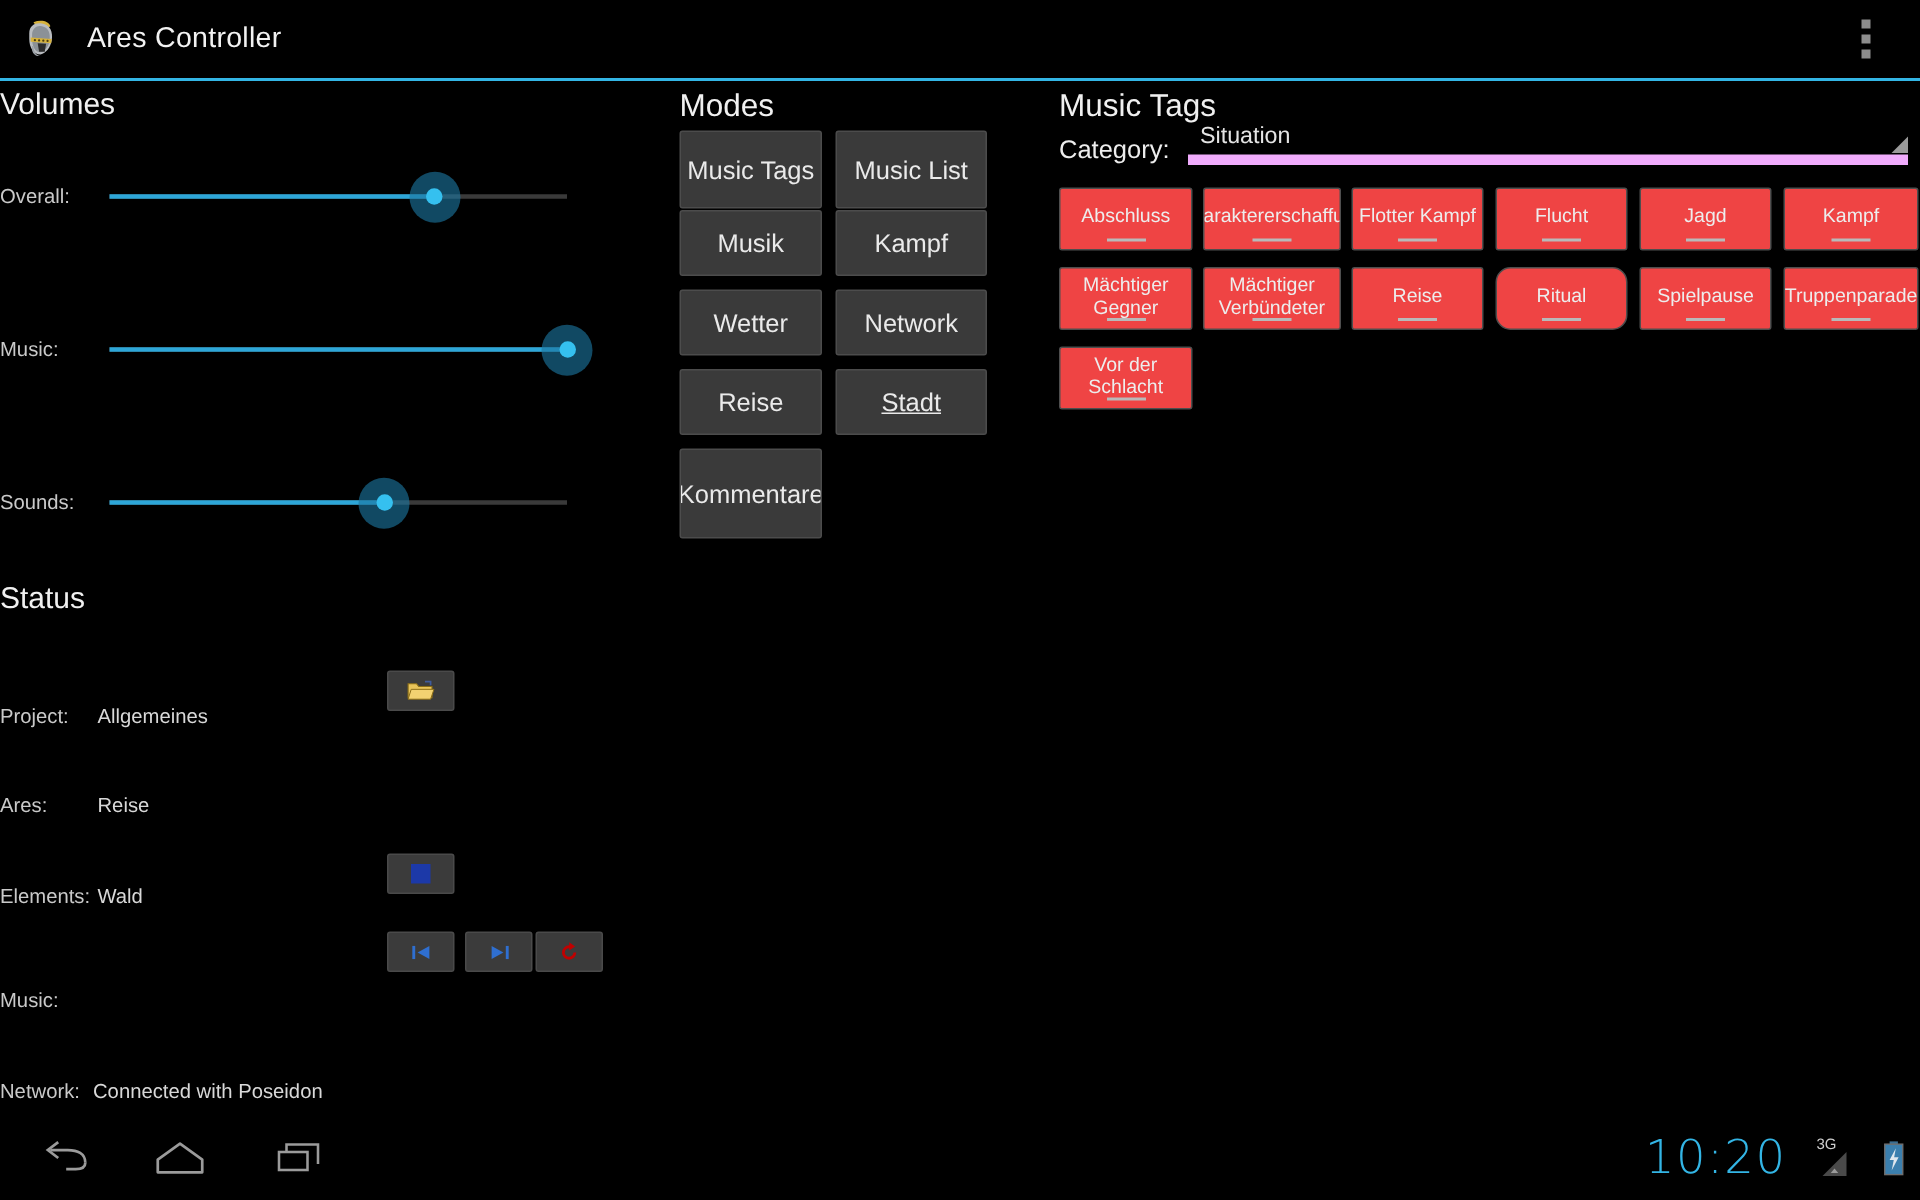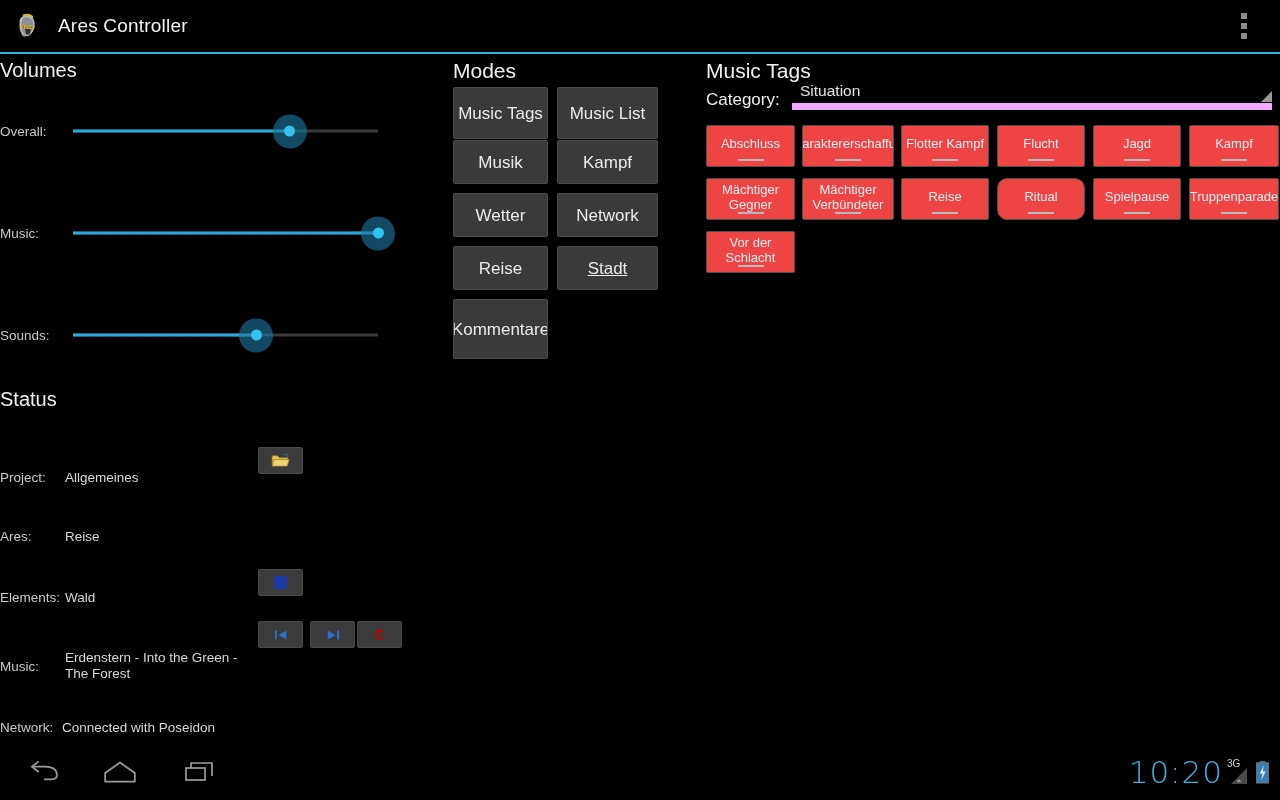--- a/index.html
+++ b/index.html
@@ -136,21 +136,21 @@
     background:#000;
   }
   .nav-key { position:absolute; top:50%; transform:translateY(-50%);
              width:56px; height:40px; cursor:pointer;
              display:flex; align-items:center; justify-content:center; }
   #nav-back   { left:14px; }
   #nav-home   { left:92px; }
   #nav-recent { left:172px; }
   #statusicons {
     position:absolute; right:10px; top:50%; transform:translateY(-50%);
-    display:flex; align-items:center; gap:4px;
+    display:flex; align-items:center; gap:20px;
   }
   #clock { font-size:31px; color:#33b5e5; letter-spacing:1px;
            font-family:"DejaVu Sans", sans-serif; font-weight:300; }
   #net-label { font-size:10px; color:#cfcfcf; position:absolute;
                left:0; top:-1px; }
   #signal-wrap { position:relative; width:24px; height:26px; }
 </style>
 </head>
 <body>
 
@@ -229,21 +229,20 @@
   <div class="status-row" style="top:536px; height:24px;">
     <span class="status-label">Elements:</span>
     <span class="status-value" style="left:65px;">Wald</span>
     <div class="mini-btn" style="left:258px; top:-21px;">
       <span style="display:block;width:13px;height:13px;background:#1c39a8;"></span>
     </div>
   </div>
 
   <div class="status-row" style="top:596px; height:40px;">
     <span class="status-label" style="top:9px;">Music:</span>
-    <span class="status-value" style="left:65px; top:0; width:180px;">Erdenstern - Into the Green - The Forest</span>
     <div class="mini-btn" style="left:258px; top:-29px;">
       <svg viewBox="0 0 20 16" width="18" height="14">
         <rect x="3" y="3" width="2.2" height="10" fill="#2f6fd0"></rect>
         <path d="M16 3 L7 8 L16 13 Z" fill="#2f6fd0"></path>
       </svg>
     </div>
     <div class="mini-btn" style="left:310px; top:-29px;">
       <svg viewBox="0 0 20 16" width="18" height="14">
         <path d="M4 3 L13 8 L4 13 Z" fill="#2f6fd0"></path>
         <rect x="14.8" y="3" width="2.2" height="10" fill="#2f6fd0"></rect>

